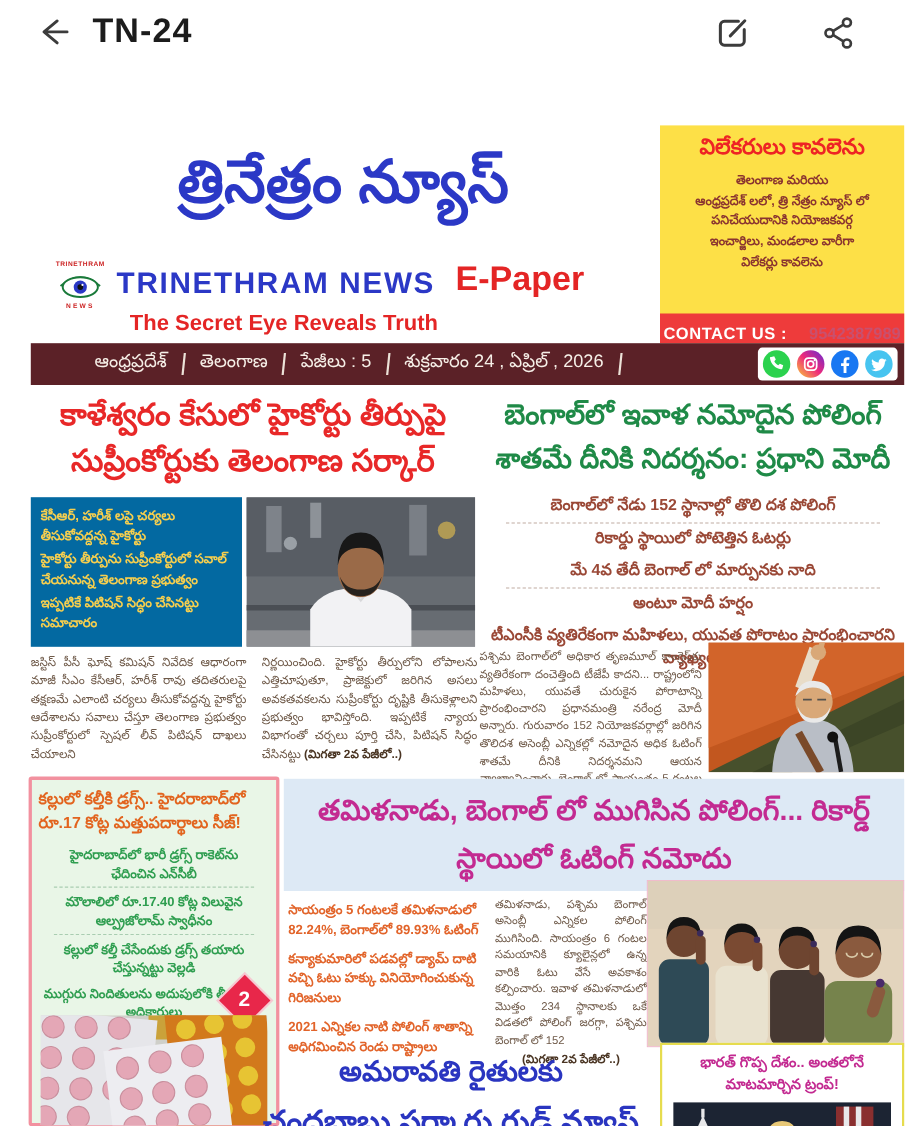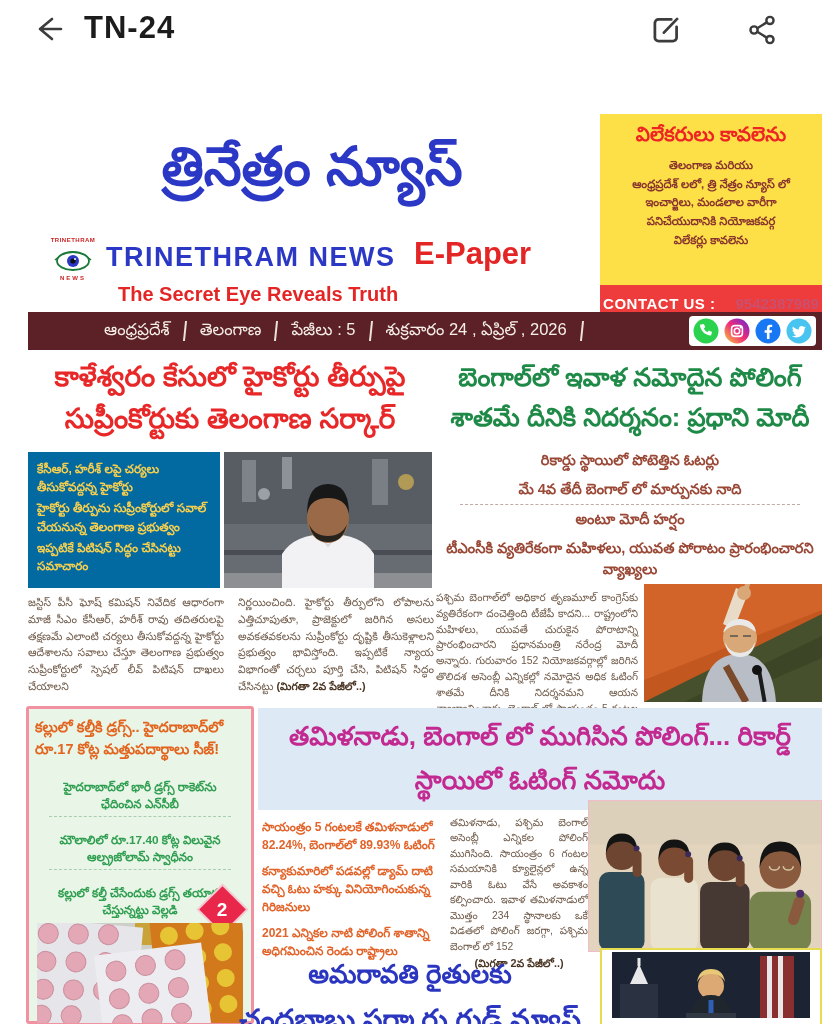--- a/index.html
+++ b/index.html
@@ -28,21 +28,21 @@
   .adbox { left:600px; top:114px; width:222px; height:198px; background:#fde047; }
   .adbox-title { margin-top:9px; text-align:center; font-size:20px; font-weight:bold; color:#ee2424; }
   .ad-line { text-align:center; font-size:11.5px; font-weight:bold; color:#8a3430; line-height:1.62; }
   .ad-lines { margin-top:5px; }
   .ad-contact { position:absolute; left:0; bottom:0; width:100%; height:27px; background:#ee3b3b;
                 display:flex; align-items:flex-end; justify-content:center; gap:20px; }
   .ad-contact-label { font-size:15px; font-weight:bold; color:#ffffff; letter-spacing:.5px; }
   .ad-contact-number { font-size:15px; font-weight:bold; color:#c9506e; }
 
   
-  .navbar { left:28px; top:312px; width:794px; height:38px; background:#5b2127; display:flex; align-items:center; padding-left:76px; }
+  .navbar { left:28px; top:312px; width:794px; height:38px; background:#5b2127; display:flex; align-items:center; padding-left:58px; }
   .nav-item { font-size:16.5px; color:#f6efe7; white-space:nowrap; }
   .nav-sep { width:2px; height:20px; background:#ece2d8; margin:0 14px; transform:skewX(-6deg); }
   .social-panel { position:absolute; right:6px; top:4px; height:30px; background:#ffffff; border-radius:4px;
                   display:flex; align-items:center; gap:5px; padding:0 4px; }
   .si { width:26px; height:26px; }
 
   
   .hl-left { left:26px; top:356px; width:408px; font-size:28px; font-weight:bold; color:#e82828; text-align:center; line-height:1.5; }
   .purple-box { left:28px; top:452px; width:192px; height:136px; background:#0369a1; padding:8px 9px; }
   .purple-point { font-size:12px; color:#f7cf4e; font-weight:bold; line-height:1.52; margin-bottom:3px; }
@@ -57,21 +57,21 @@
   .subheads { left:436px; top:446px; width:388px; text-align:center; }
   .subhead { display:block; font-size:14.5px; font-weight:bold; color:#9a4836; line-height:1.45; padding:4px 10px; }
   .subhead.dashed { border-bottom:1px dashed #c0aca2; margin:0 24px; padding-left:0; padding-right:0; }
   .body-right { left:436px; top:590px; width:202px; font-size:10.4px; color:#6e5948; text-align:justify; line-height:1.52; }
   .modi-photo { left:644px; top:584px; width:178px; height:118px; }
 
   
   .drugs-box { left:26px; top:706px; width:228px; height:318px; background:#e9f6e7; border:3px solid #f2919f; border-radius:3px; }
   .drugs-title { font-size:14.5px; font-weight:bold; color:#e2641e; text-align:left; line-height:1.5; padding:8px 6px 3px; }
   .drugs-point { font-size:11.8px; font-weight:bold; color:#2f9e50; text-align:center; line-height:1.45; padding:3px 8px; }
-  .drugs-point.dashed { border-bottom:1px dashed #a9cdb1; margin:12px 20px; padding-left:0; padding-right:0; }
+  .drugs-point.dashed { border-bottom:1px dashed #a9cdb1; margin:2px 20px; padding-left:0; padding-right:0; }
   .badge-2 { position:absolute; right:12px; top:184px; width:33px; height:33px; background:#e8274a; transform:rotate(45deg);
              display:flex; align-items:center; justify-content:center; box-shadow:0 0 0 2px #f6c9d2; }
   .badge-2 span { transform:rotate(-45deg); color:#ffffff; font-weight:bold; font-size:19px; }
   .pills-photo { position:absolute; left:8px; top:214px; width:206px; height:100px; }
 
   
   .blue-band { left:258px; top:708px; width:564px; height:102px; background:#dde9f5; }
   .hl-mid { padding-top:7px; font-size:26px; font-weight:bold; color:#c32a91; text-align:center; line-height:1.68; }
   .polling-left { left:262px; top:818px; width:182px; }
   .pl-point { font-size:12px; font-weight:bold; color:#e2642a; line-height:1.5; margin-bottom:8px; }
@@ -132,22 +132,22 @@
     </svg>
     <div class="abs brand">TRINETHRAM NEWS</div>
     <div class="abs epaper">E-Paper</div>
     <div class="abs tagline">The Secret Eye Reveals Truth</div>
 
     <div class="abs adbox">
       <div class="adbox-title">విలేకరులు కావలెను</div>
       <div class="ad-lines">
         <div class="ad-line">తెలంగాణ మరియు</div>
         <div class="ad-line">ఆంధ్రప్రదేశ్ లలో, త్రి నేత్రం న్యూస్ లో</div>
+        <div class="ad-line">పనిచేయుదానికి నియోజకవర్గ</div>
         <div class="ad-line">ఇంచార్జిలు, మండలాల వారీగా</div>
-        <div class="ad-line">పనిచేయుదానికి నియోజకవర్గ</div>
         <div class="ad-line">విలేకర్లు కావలెను</div>
       </div>
       <div class="ad-contact">
         <span class="ad-contact-label">CONTACT US :</span>
         <span class="ad-contact-number">9542387989</span>
       </div>
     </div>
 
     <div class="abs navbar">
       <span class="nav-item">ఆంధ్రప్రదేశ్</span>
@@ -212,20 +212,21 @@
     <div class="abs body-left">
       <div class="bcol">జస్టిస్ పీసీ ఘోష్ కమిషన్ నివేదిక ఆధారంగా మాజీ సీఎం కేసీఆర్, హరీశ్ రావు తదితరులపై తక్షణమే ఎలాంటి చర్యలు తీసుకోవద్దన్న హైకోర్టు ఆదేశాలను సవాలు చేస్తూ తెలంగాణ ప్రభుత్వం సుప్రీంకోర్టులో స్పెషల్ లీవ్ పిటిషన్ దాఖలు చేయాలని</div>
       <div class="bcol">
         <span>నిర్ణయించింది. హైకోర్టు తీర్పులోని లోపాలను ఎత్తిచూపుతూ, ప్రాజెక్టులో జరిగిన అసలు అవకతవకలను సుప్రీంకోర్టు దృష్టికి తీసుకెళ్లాలని ప్రభుత్వం భావిస్తోంది. ఇప్పటికే న్యాయ విభాగంతో చర్చలు పూర్తి చేసి, పిటిషన్ సిద్ధం చేసినట్టు </span>
         <span class="cont">(మిగతా 2వ పేజీలో..)</span>
       </div>
     </div>
 
     <div class="abs hl-right">బెంగాల్‌లో ఇవాళ నమోదైన పోలింగ్ శాతమే దీనికి నిదర్శనం: ప్రధాని మోదీ</div>
     <div class="abs subheads">
+      <span class="subhead dashed">బెంగాల్‌లో నేడు 152 స్థానాల్లో తొలి దశ పోలింగ్</span>
       <span class="subhead">రికార్డు స్థాయిలో పోటెత్తిన ఓటర్లు</span>
       <span class="subhead dashed">మే 4వ తేదీ బెంగాల్ లో మార్పునకు నాది</span>
       <span class="subhead">అంటూ మోదీ హర్షం</span>
       <span class="subhead">టీఎంసీకి వ్యతిరేకంగా మహిళలు, యువత పోరాటం ప్రారంభించారని వ్యాఖ్యలు</span>
     </div>
     <div class="abs body-right">
       <span>పశ్చిమ బెంగాల్‌లో అధికార తృణమూల్ కాంగ్రెస్‌కు వ్యతిరేకంగా దంచెత్తింది టీజేపీ కాదని... రాష్ట్రంలోని మహిళలు, యువతే చురుకైన పోరాటాన్ని ప్రారంభించారని ప్రధానమంత్రి నరేంద్ర మోదీ అన్నారు. గురువారం 152 నియోజకవర్గాల్లో జరిగిన తొలిదశ అసెంబ్లీ ఎన్నికల్లో నమోదైన అధిక ఓటింగ్ శాతమే దీనికి నిదర్శనమని ఆయన వ్యాఖ్యానించారు. బెంగాల్ లో సాయంత్రం 5 గంటల సమయానికి 89.93 శాతం ఓటింగ్ నమోదైంది. రెండో దశ ఎన్నికలు </span>
       <span class="cont">(మిగతా 2వ పేజీలో..)</span>
     </div>
     <svg class="abs photo modi-photo" viewBox="0 0 178 118" preserveAspectRatio="none">
@@ -349,20 +350,21 @@
       <rect x="204" y="96" width="11" height="30" rx="5.5" fill="#8a5a3e" transform="rotate(18 209 110)"></rect>
       <circle cx="213" cy="94" r="4" fill="#4a2a6a"></circle>
     </svg>
 
     <div class="abs amaravati">
       <div class="ama-line1">అమరావతి రైతులకు</div>
       <div class="ama-line2">చంద్రబాబు సర్కారు గుడ్ న్యూస్</div>
     </div>
 
     <div class="abs trump-box">
+      <div class="trump-title">భారత్ గొప్ప దేశం.. అంతలోనే మాటమార్చిన ట్రంప్!</div>
       <svg class="trump-photo" viewBox="0 0 198 66" preserveAspectRatio="none">
         <rect width="198" height="66" fill="#1c2433"></rect>
         <path d="M18 32 l9-20 9 20z" fill="#e8e8ea"></path>
         <rect x="25.5" y="6" width="3" height="8" fill="#e8e8ea"></rect>
         <rect x="8" y="32" width="38" height="34" fill="#2a3242"></rect>
         <rect x="148" y="4" width="34" height="62" fill="#8a2f2f"></rect>
         <rect x="155" y="4" width="5" height="62" fill="#e8e8ea"></rect>
         <rect x="166" y="4" width="5" height="62" fill="#e8e8ea"></rect>
         <circle cx="99" cy="34" r="13" fill="#dca873"></circle>
         <path d="M85 30 q2-13 14-13 t14 13 q-4-8-14-8 t-14 8z" fill="#e8c877"></path>

